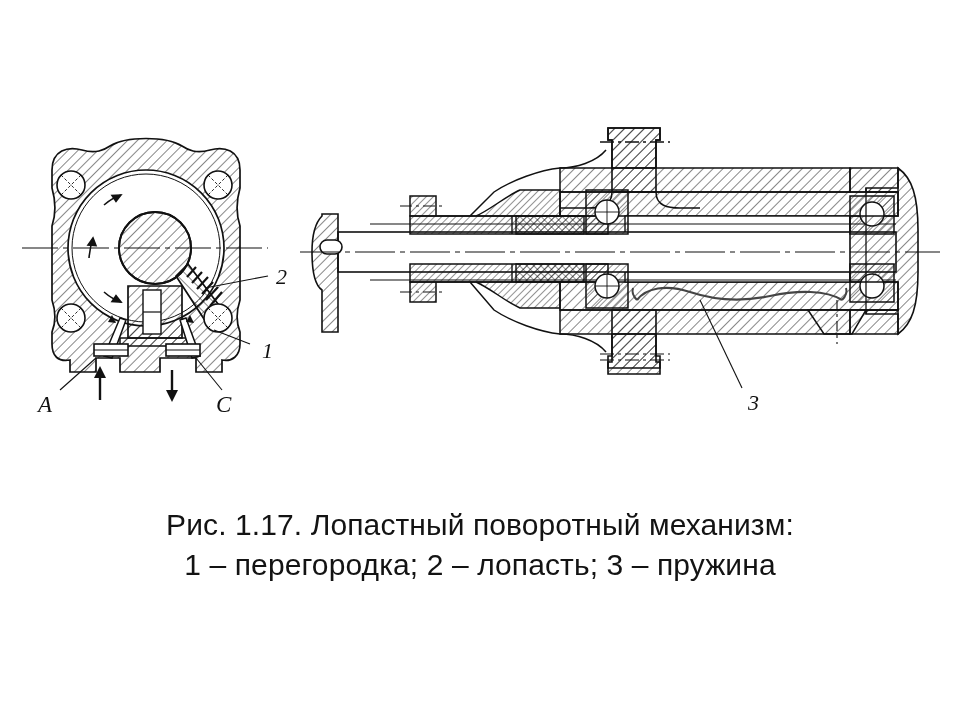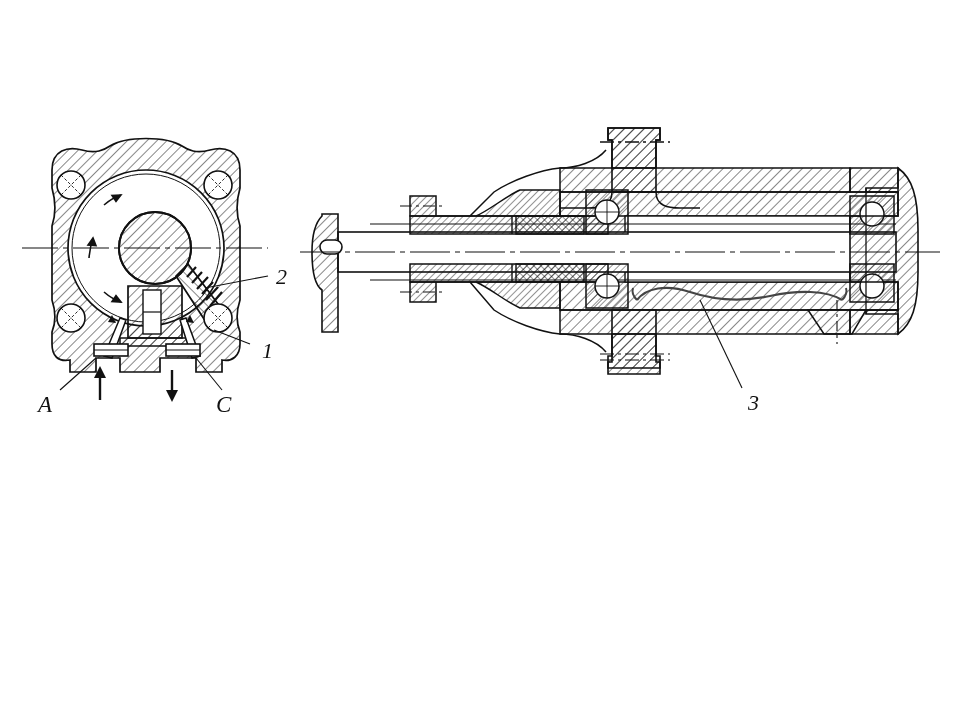--- a/index.html
+++ b/index.html
@@ -310,14 +310,18 @@
       <path d="M560,168 C540,170 512,180 494,192 L470,216" fill="none" stroke="#111" stroke-width="1.5"></path>
       <path d="M560,334 C540,332 512,322 494,310 L470,282" fill="none" stroke="#111" stroke-width="1.5"></path>
 
       <line x1="300" y1="252" x2="940" y2="252" stroke="#111" stroke-width="1.1" stroke-dasharray="40,5,5,5"></line>
 
       <line x1="700" y1="300" x2="742" y2="388" stroke="#111" stroke-width="1.1" fill="none"></line>
       <text class="lbl-num" x="748" y="410">3</text>
     </g>
   </svg>
 
+  <div class="caption-block">
+    <span class="caption-line">Рис. 1.17. Лопастный поворотный механизм:</span>
+    <span class="caption-line">1 – перегородка; 2 – лопасть; 3 – пружина</span>
+  </div>
 
 </div>
 
 </body></html>

